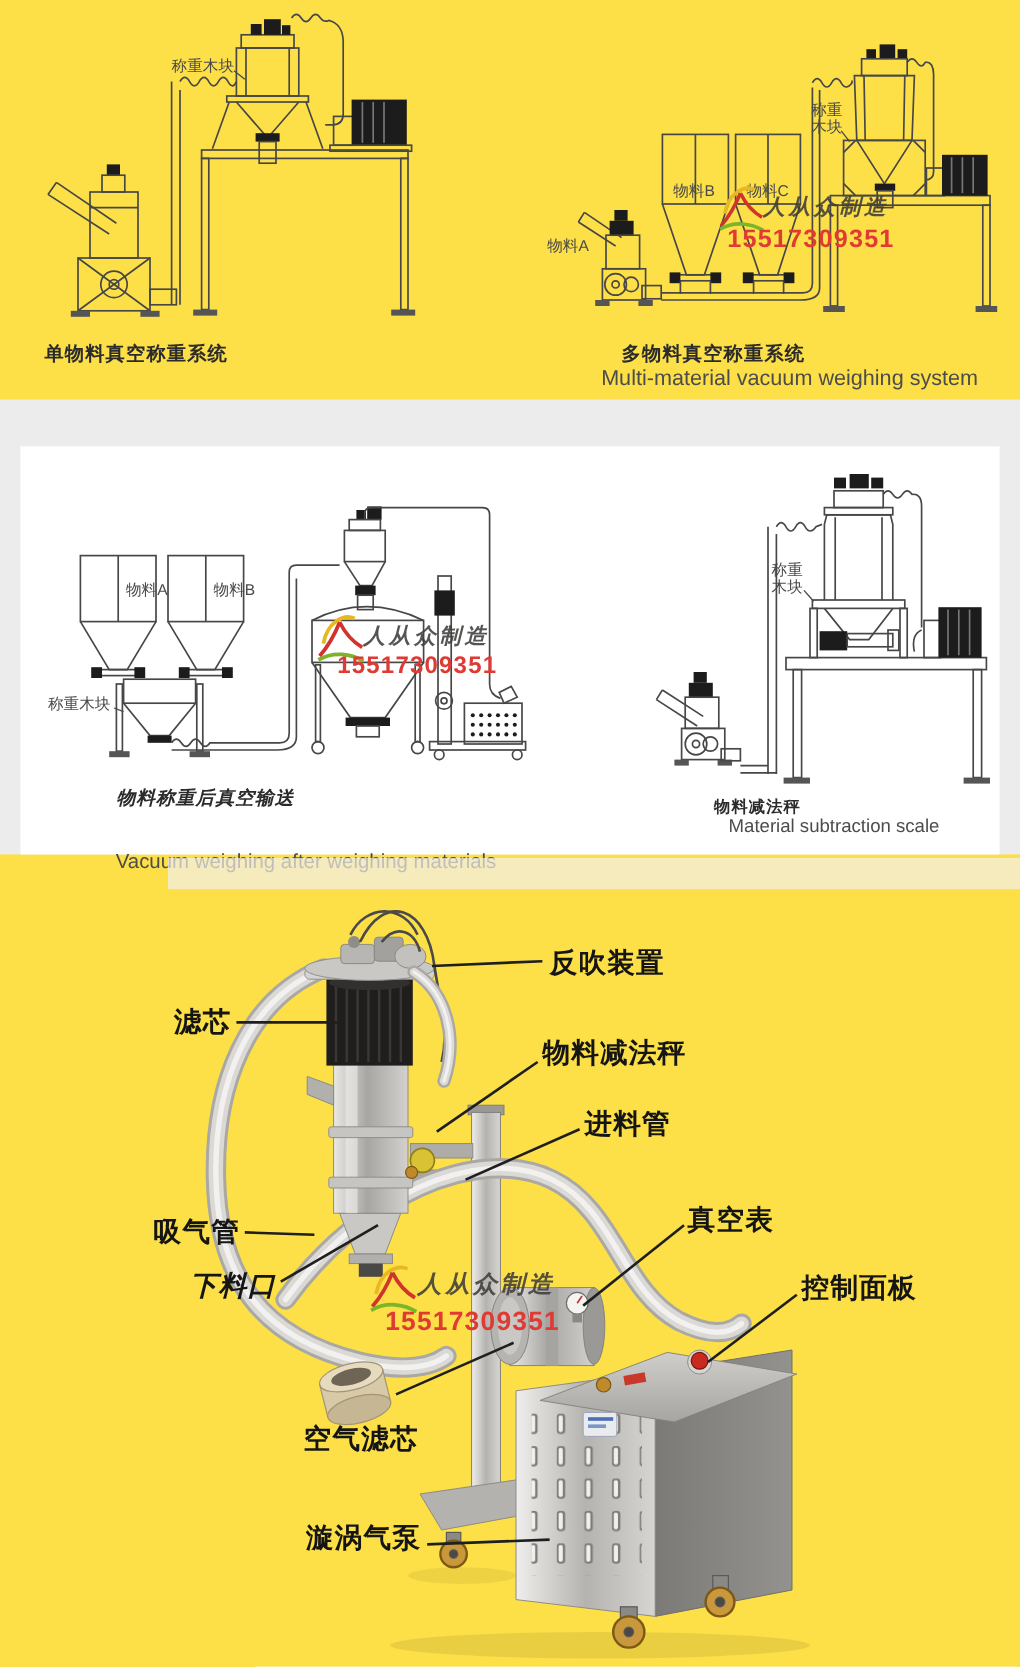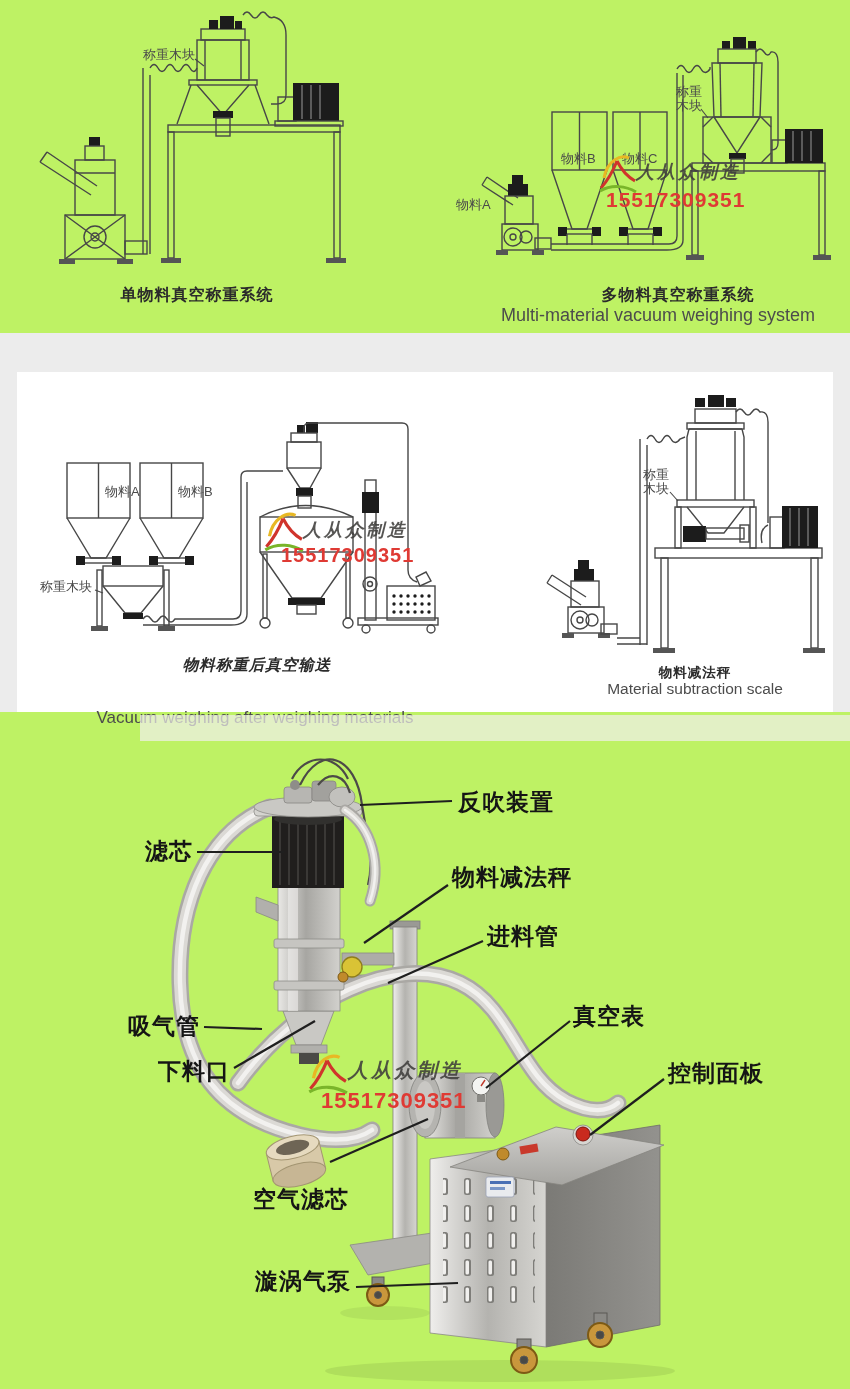--- a/index.html
+++ b/index.html
@@ -1,24 +1,24 @@
 <!DOCTYPE html>
 <html><head>
 <meta charset="utf-8">
 <style>
   html,body{margin:0;padding:0;background:#fff;}
-  #page{position:relative;width:850px;height:1389px;background:#bef264;overflow:hidden;
+  #page{position:relative;width:850px;height:1389px;background:#fde047;overflow:hidden;
         font-family:"Liberation Sans",sans-serif;color:#222;}
   .abs{position:absolute;}
   svg{display:block;}
   
   #mid-band{position:absolute;left:0;top:333px;width:850px;height:379px;background:#ececec;}
   #mid-white{position:absolute;left:17px;top:39px;width:816px;height:340px;background:#fff;}
   
-  .title-zh{font-weight:bold;color:#2b2b2b;text-align:center;letter-spacing:1px;white-space:nowrap;}
+  .title-zh{font-weight:bold;color:#2b2b2b;letter-spacing:1px;white-space:nowrap;}
   .title-en{color:#4c4c4c;text-align:center;white-space:nowrap;}
   
   .dlabel{color:#4a4a4a;font-size:13px;line-height:14px;white-space:nowrap;}
   
   .callout{font-size:23px;font-weight:600;color:#151515;letter-spacing:1px;white-space:nowrap;}
   
   .wm-brand{font-family:"Liberation Serif",serif;font-weight:bold;color:#3f3e3c;
             letter-spacing:3px;opacity:.88;white-space:nowrap;font-style:italic;}
   .wm-phone{font-weight:bold;color:#df3a34;white-space:nowrap;letter-spacing:1px;}
 </style>
@@ -464,21 +464,21 @@
         <path d="M330,447 L428,404"></path>
         <path d="M356,572 L458,568"></path>
       </g>
     </svg>
 
     <div class="abs callout" style="left:458px;top:72px;">反吹装置</div>
     <div class="abs callout" style="left:145px;top:121px;">滤芯</div>
     <div class="abs callout" style="left:452px;top:147px;">物料减法秤</div>
     <div class="abs callout" style="left:487px;top:206px;">进料管</div>
     <div class="abs callout" style="left:128px;top:296px;">吸气管</div>
-    <div class="abs callout" style="left:158px;top:341px;">下料口</div>
+    <div class="abs callout" style="left:158px;top:341px;font-style:italic;">下料口</div>
     <div class="abs callout" style="left:573px;top:286px;text-align:right;">真空表</div>
     <div class="abs callout" style="left:668px;top:343px;">控制面板</div>
     <div class="abs callout" style="left:253px;top:469px;">空气滤芯</div>
     <div class="abs callout" style="left:255px;top:551px;">漩涡气泵</div>
 
     <svg class="abs" style="left:303px;top:331px;" width="46" height="50" viewBox="0 0 44 46">
       <path d="M10,30 C13,13 26,6 35,10" stroke="#e8b824" stroke-width="3" fill="none"></path>
       <path d="M23,13 C19,23 14,32 7,40 M23,13 C28,23 34,29 41,33" stroke="#d0342c" stroke-width="3" fill="none"></path>
       <path d="M6,43 C18,36 32,38 42,44" stroke="#7ab52a" stroke-width="3" fill="none"></path>
     </svg>

